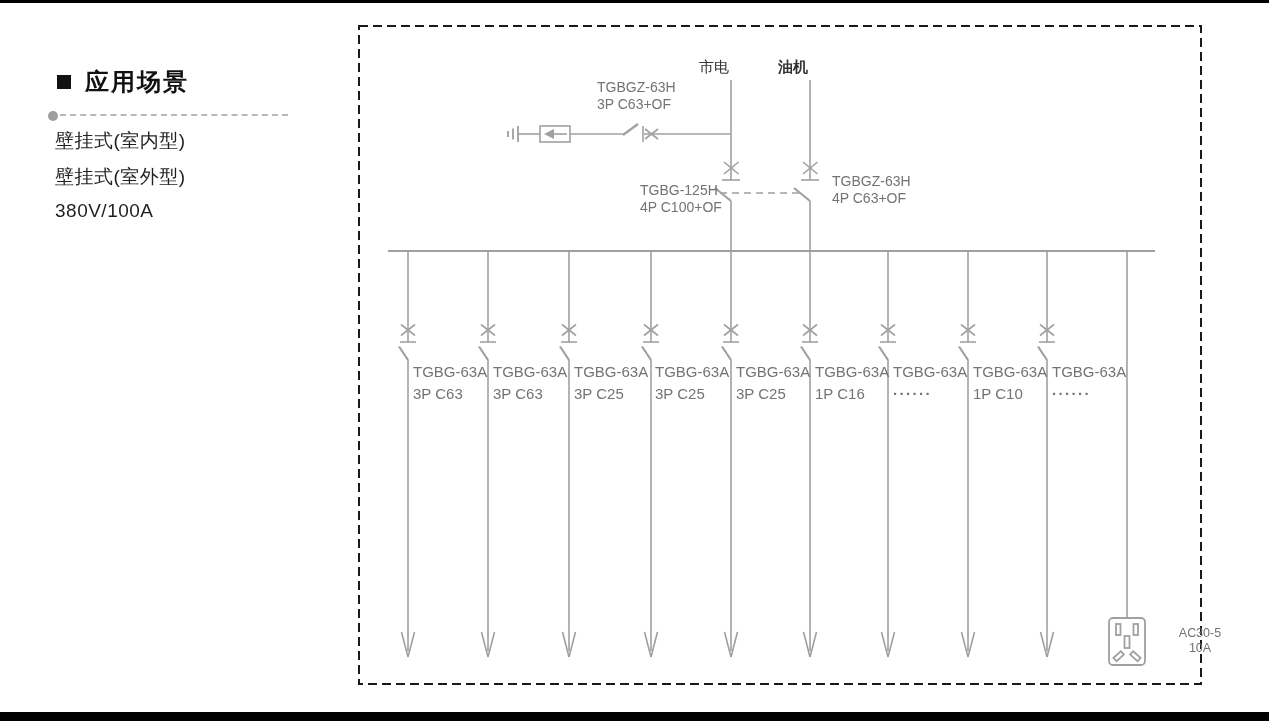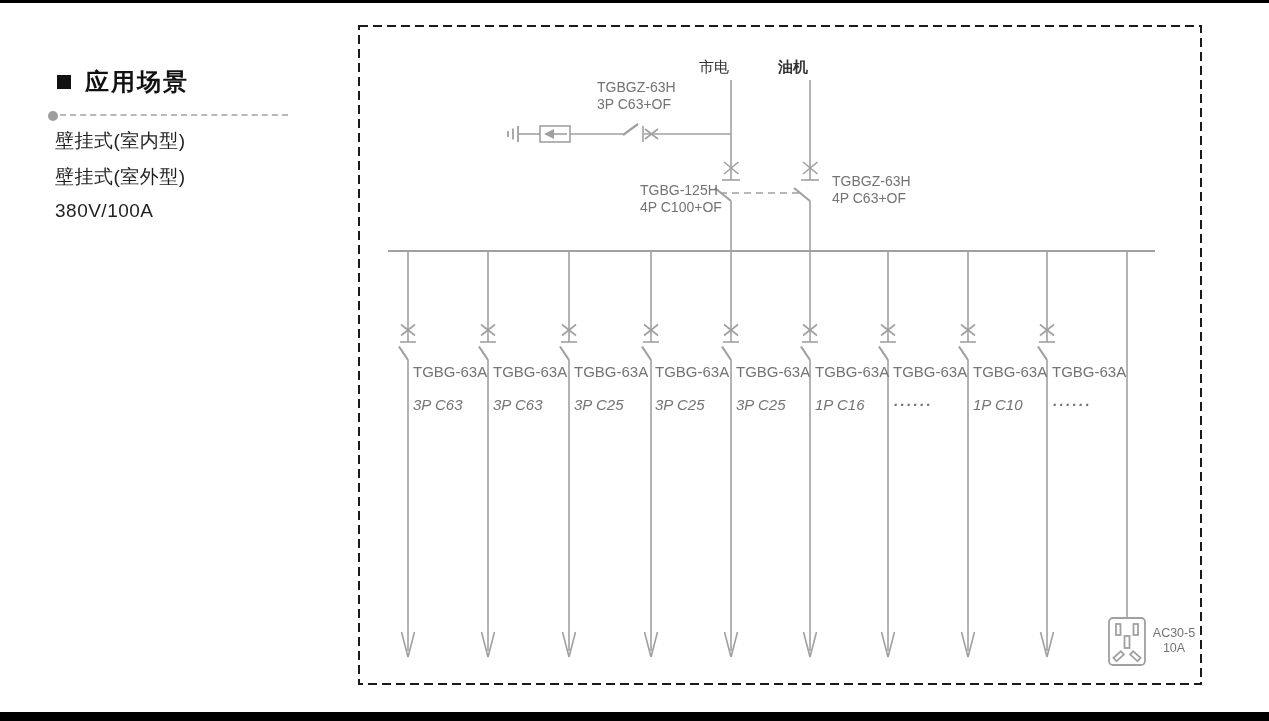--- a/index.html
+++ b/index.html
@@ -17,21 +17,21 @@
   .divider{position:absolute;left:60px;top:114px;width:228px;border-top:2px dashed #b8b8b8;}
   .panel-item{position:absolute;left:55px;font-size:19px;color:#1f1f1f;letter-spacing:0.5px;}
 
   
   .diagram{position:absolute;left:358px;top:25px;width:845px;height:661px;}
   .diagram svg{position:absolute;left:0;top:0;}
   .dlabel{position:absolute;color:#737373;}
   .src{font-size:15px;width:64px;text-align:left;color:#333;}
   .blk{font-size:14px;line-height:17px;white-space:nowrap;}
   .feeder{font-size:15px;line-height:15px;white-space:nowrap;}
-  .feeder .spec{margin-top:18px;font-style:italic;}
+  .feeder .spec{margin-top:7px;}
   .dots{font-weight:bold;letter-spacing:1.5px;}
   .socket-lbl{font-size:12.5px;line-height:15px;width:54px;text-align:center;}
 </style>
 </head>
 <body>
 
 <div class="page">
   <div class="top-rule"></div>
 
   <div class="panel">
@@ -252,20 +252,20 @@
     </div>
     <div class="dlabel feeder" style="left:615px;top:339px;">
       <div>TGBG-63A</div>
       <div class="spec">1P C10</div>
     </div>
     <div class="dlabel feeder" style="left:694px;top:339px;">
       <div>TGBG-63A</div>
       <div class="spec dots">······</div>
     </div>
 
-    <div class="dlabel socket-lbl" style="left:789px;top:601px;">
+    <div class="dlabel socket-lbl" style="left:789px;top:601px;padding-left:26px;">
       <div>AC30-5</div>
       <div>10A</div>
     </div>
   </div>
 
   <div class="bottom-rule"></div>
 </div>
 
 </body></html>

